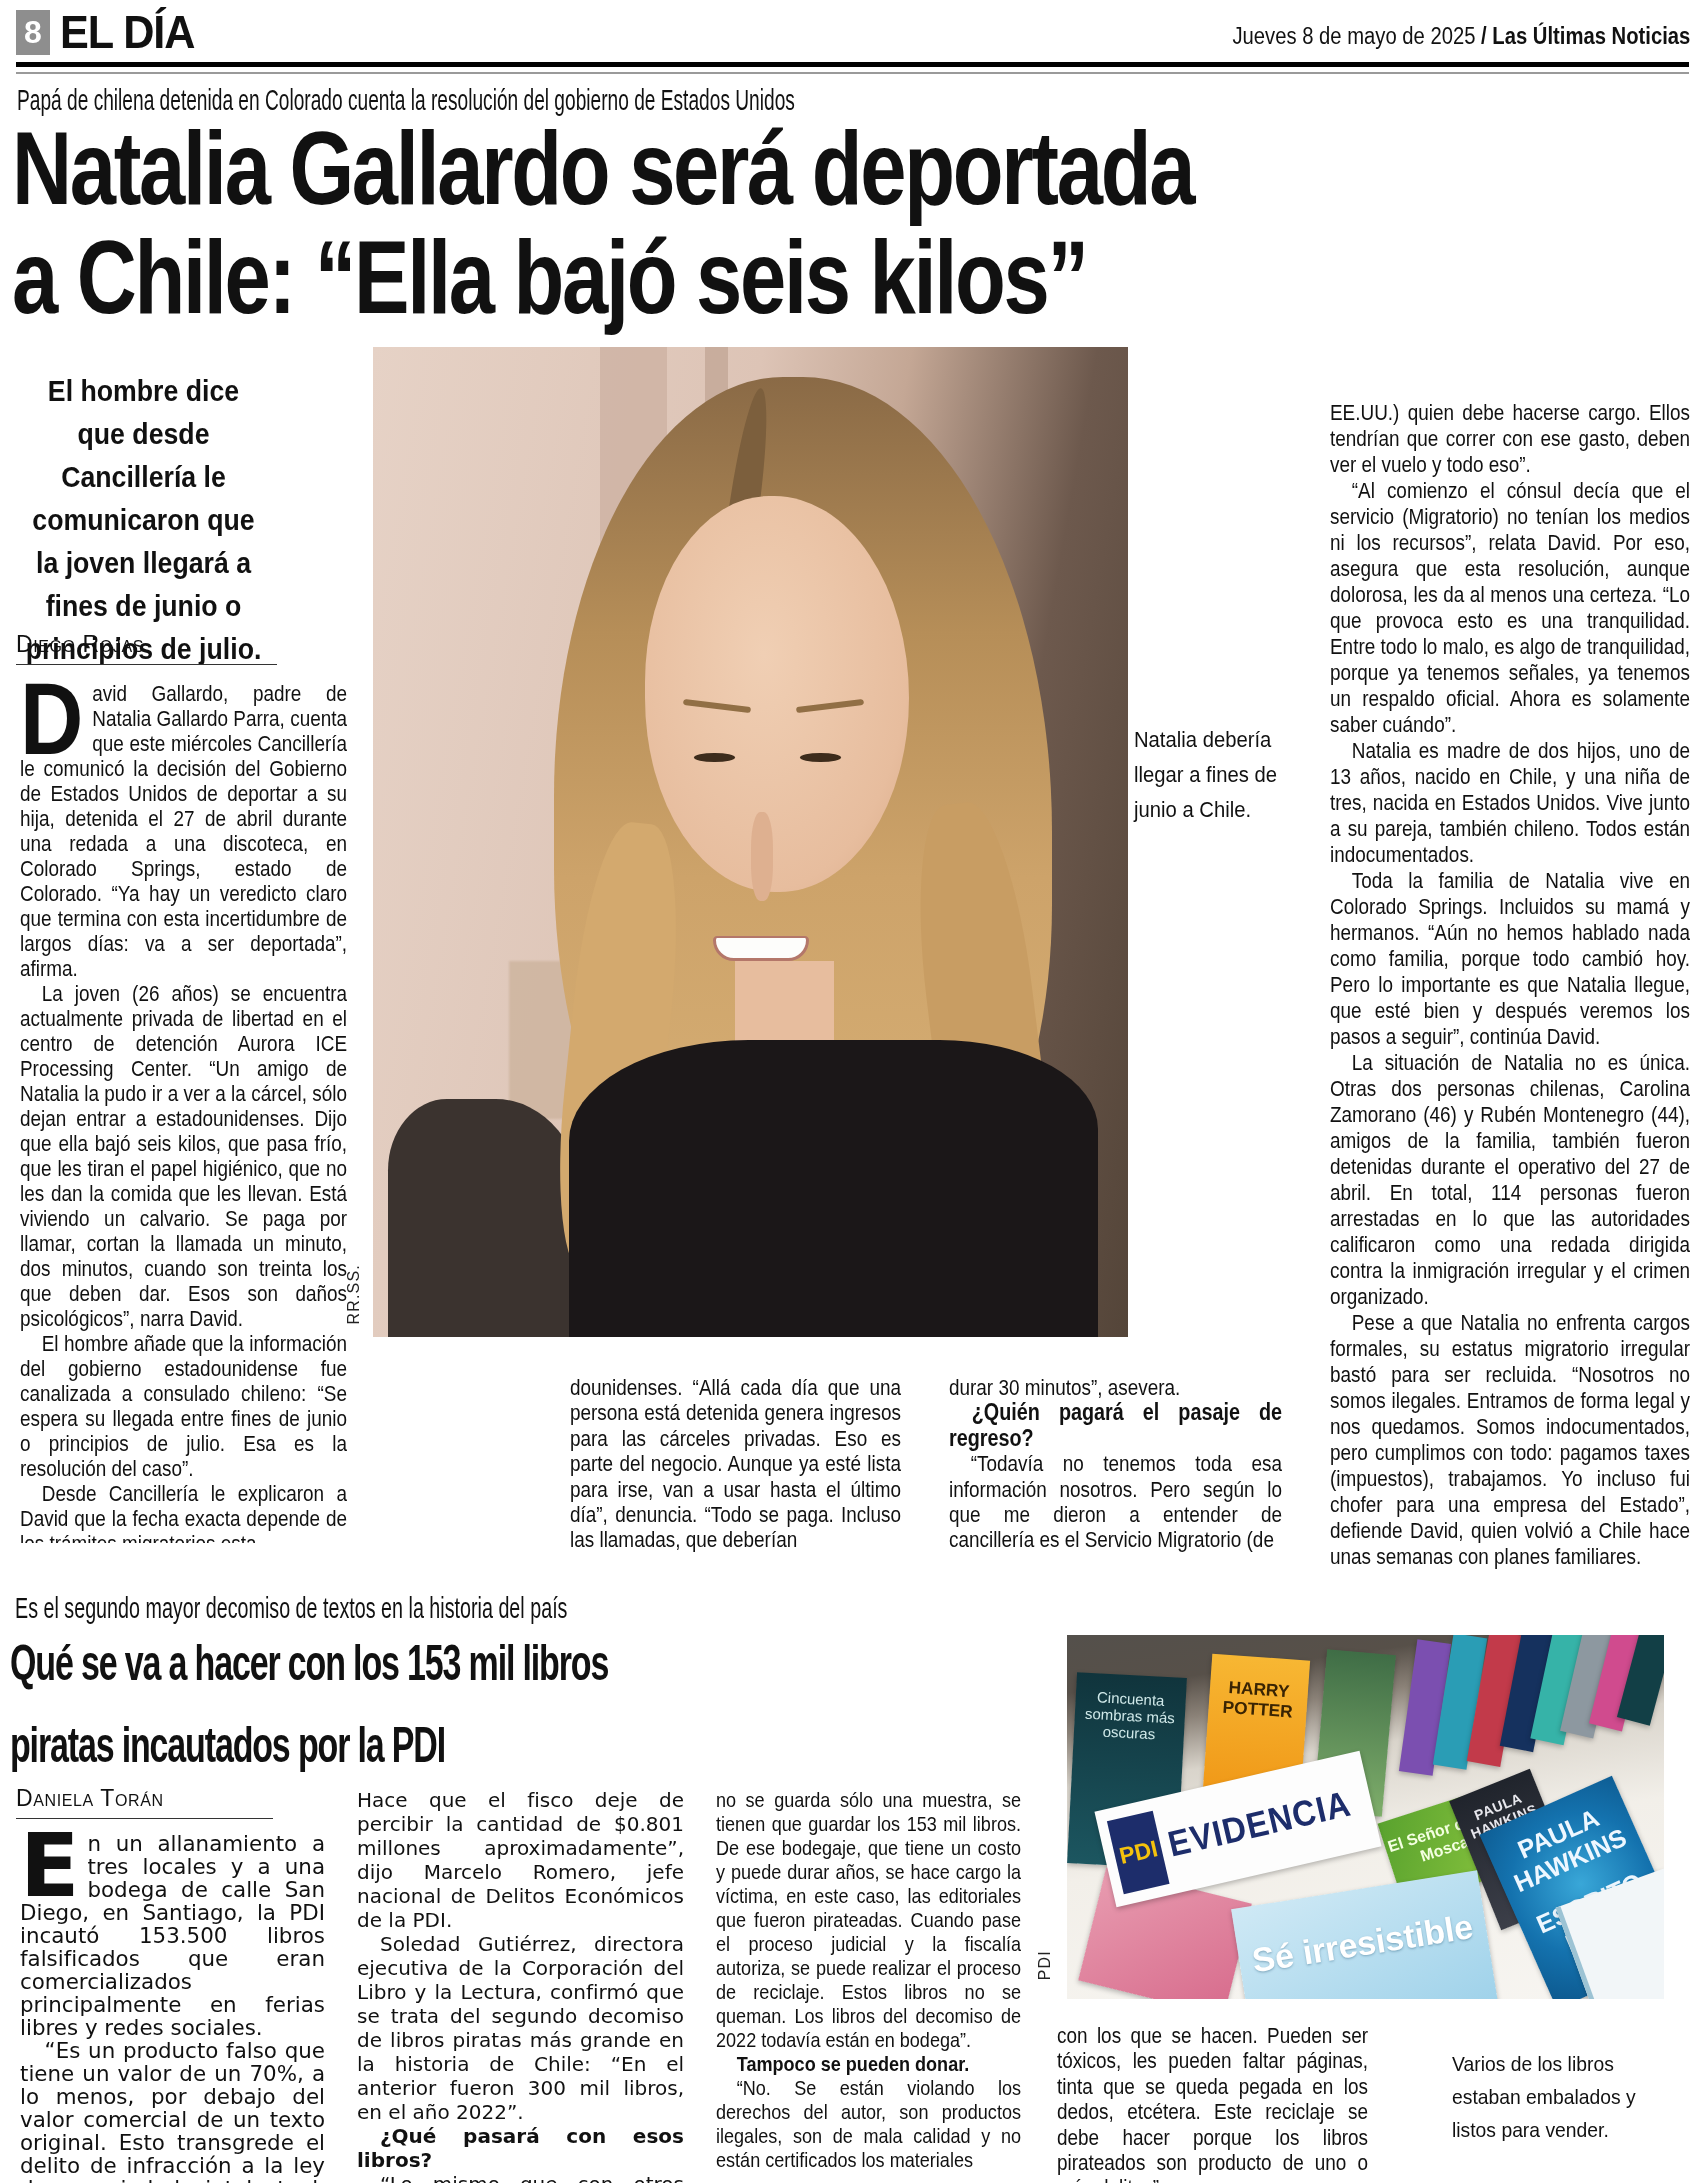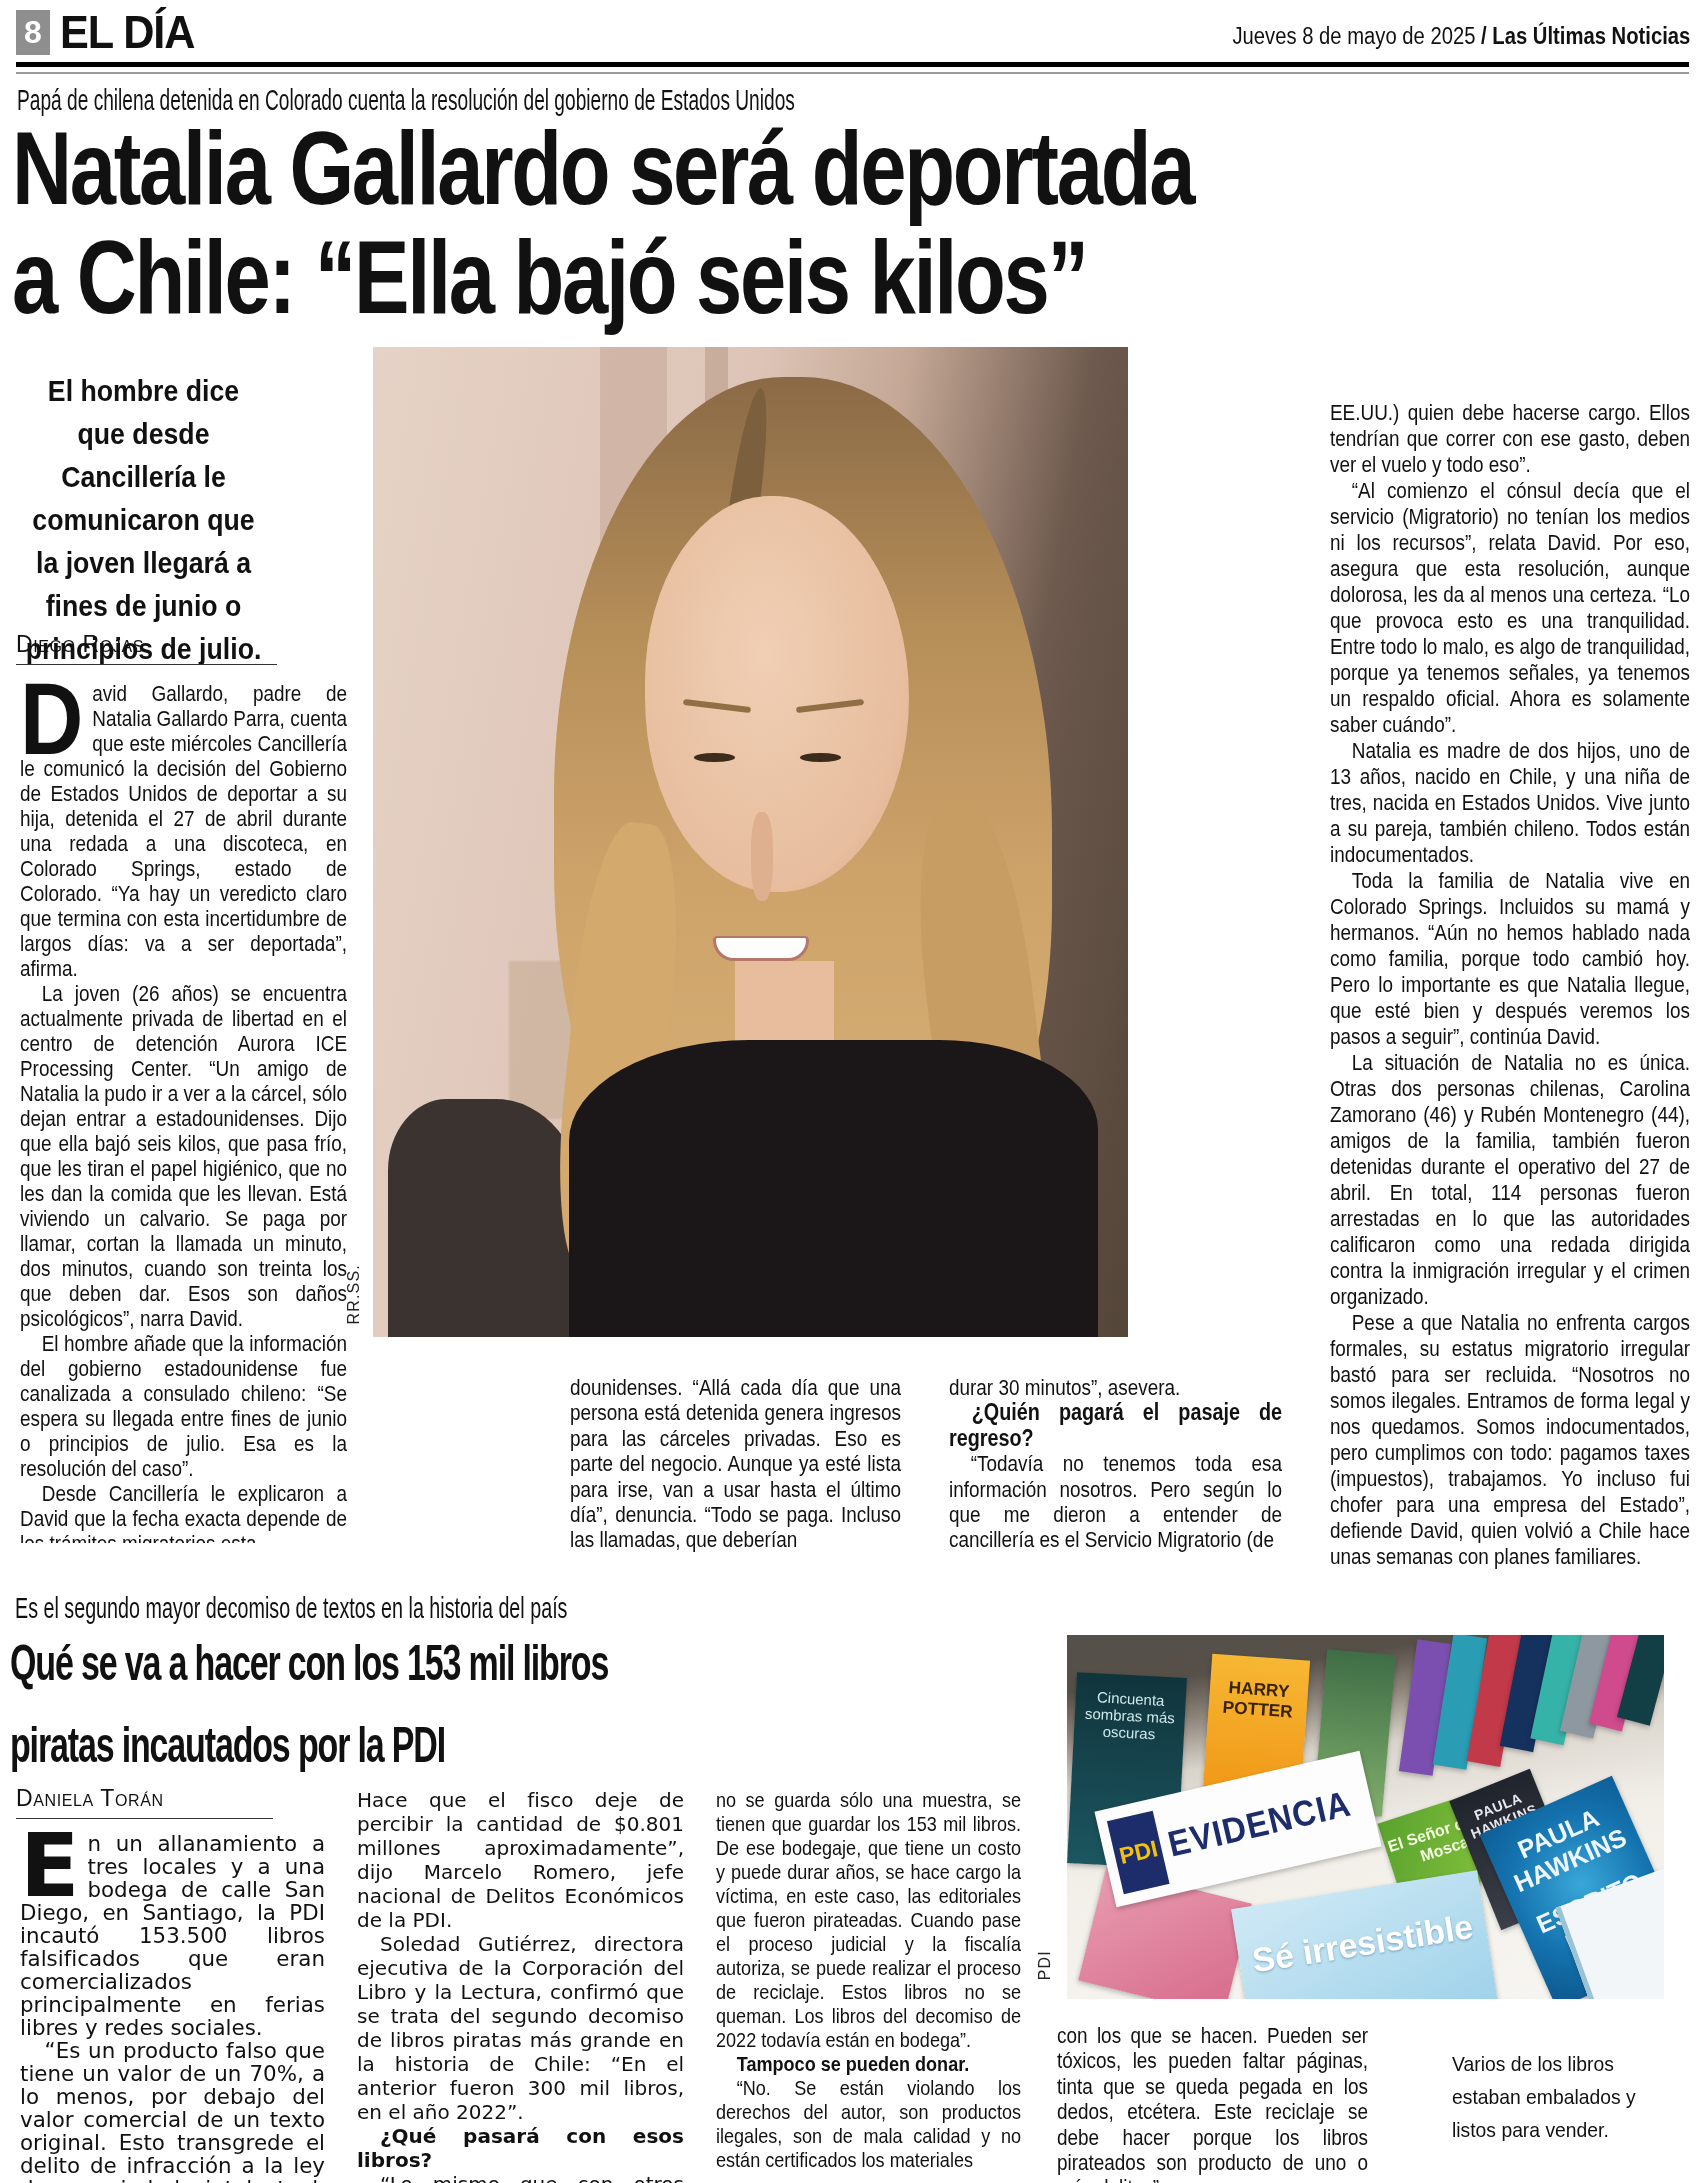--- a/index.html
+++ b/index.html
@@ -156,20 +156,23 @@
     <div class="p1-brow" style="left:56%;transform:rotate(-7deg);"></div>
     <div class="p1-eye" style="left:42.5%;"></div>
     <div class="p1-eye" style="left:56.5%;"></div>
     <div class="p1-nose"></div>
     <div class="p1-smile"></div>
     <div class="p1-neck"></div>
     <div class="p1-top"></div>
   </div>
   <div id="rrss" class="abs vcredit">RR.SS.</div>
 
+  <div id="caption1" class="abs">
+    <div class="cond92">Natalia debería llegar a fines de junio a Chile.</div>
+  </div>
 
   <div id="a1colR" class="abs">
     <div class="cond just">
       <p class="noind">EE.UU.) quien debe hacerse cargo. Ellos tendrían que correr con ese gasto, deben ver el vuelo y todo eso”.</p>
       <p>“Al comienzo el cónsul decía que el servicio (Migratorio) no tenían los medios ni los recursos”, relata David. Por eso, asegura que esta resolución, aunque dolorosa, les da al menos una certeza. “Lo que provoca esto es una tranquilidad. Entre todo lo malo, es algo de tranquilidad, porque ya tenemos señales, ya tenemos un respaldo oficial. Ahora es solamente saber cuándo”.</p>
       <p>Natalia es madre de dos hijos, uno de 13 años, nacido en Chile, y una niña de tres, nacida en Estados Unidos. Vive junto a su pareja, también chileno. Todos están indocumentados.</p>
       <p>Toda la familia de Natalia vive en Colorado Springs. Incluidos su mamá y hermanos. “Aún no hemos hablado nada como familia, porque todo cambió hoy. Pero lo importante es que Natalia llegue, que esté bien y después veremos los pasos a seguir”, continúa David.</p>
       <p>La situación de Natalia no es única. Otras dos personas chilenas, Carolina Zamorano (46) y Rubén Montenegro (44), amigos de la familia, también fueron detenidas durante el operativo del 27 de abril. En total, 114 personas fueron arrestadas en lo que las autoridades calificaron como una redada dirigida contra la inmigración irregular y el crimen organizado.</p>
       <p>Pese a que Natalia no enfrenta cargos formales, su estatus migratorio irregular bastó para ser recluida. “Nosotros no somos ilegales. Entramos de forma legal y nos quedamos. Somos indocumentados, pero cumplimos con todo: pagamos taxes (impuestos), trabajamos. Yo incluso fui chofer para una empresa del Estado”, defiende David, quien volvió a Chile hace unas semanas con planes familiares.</p>
     </div>

